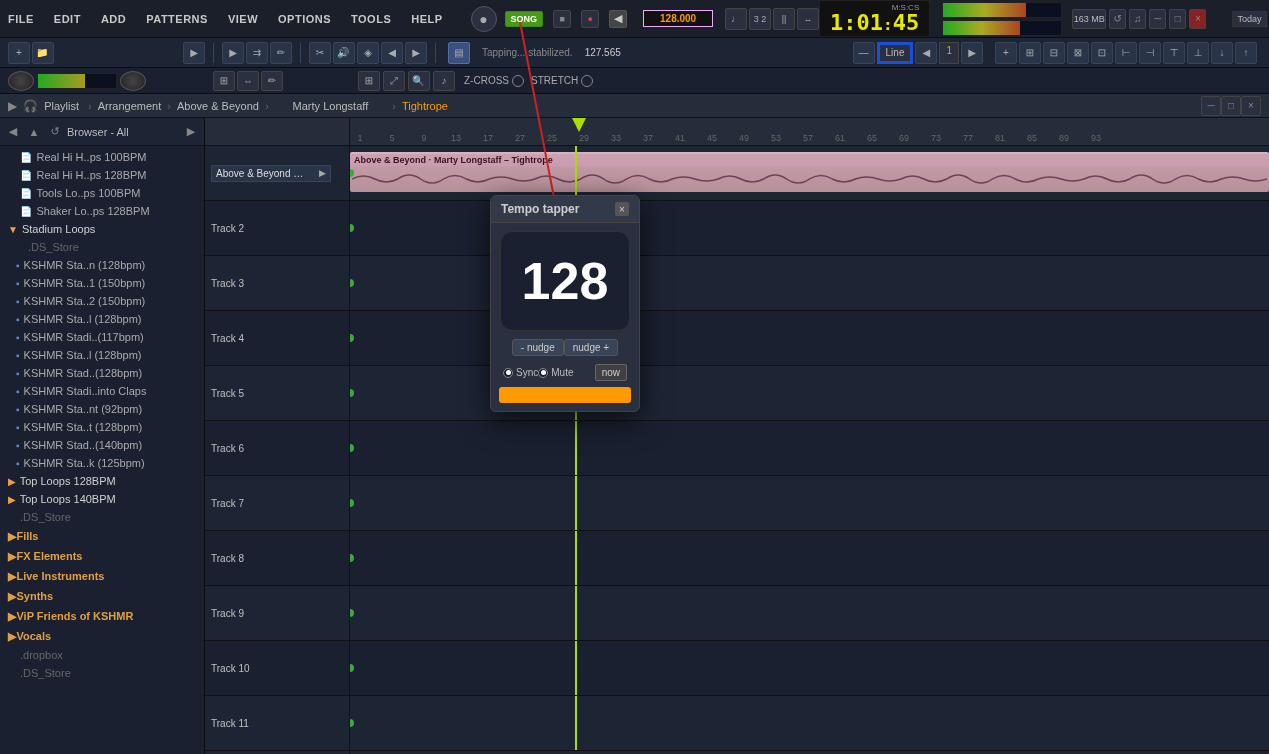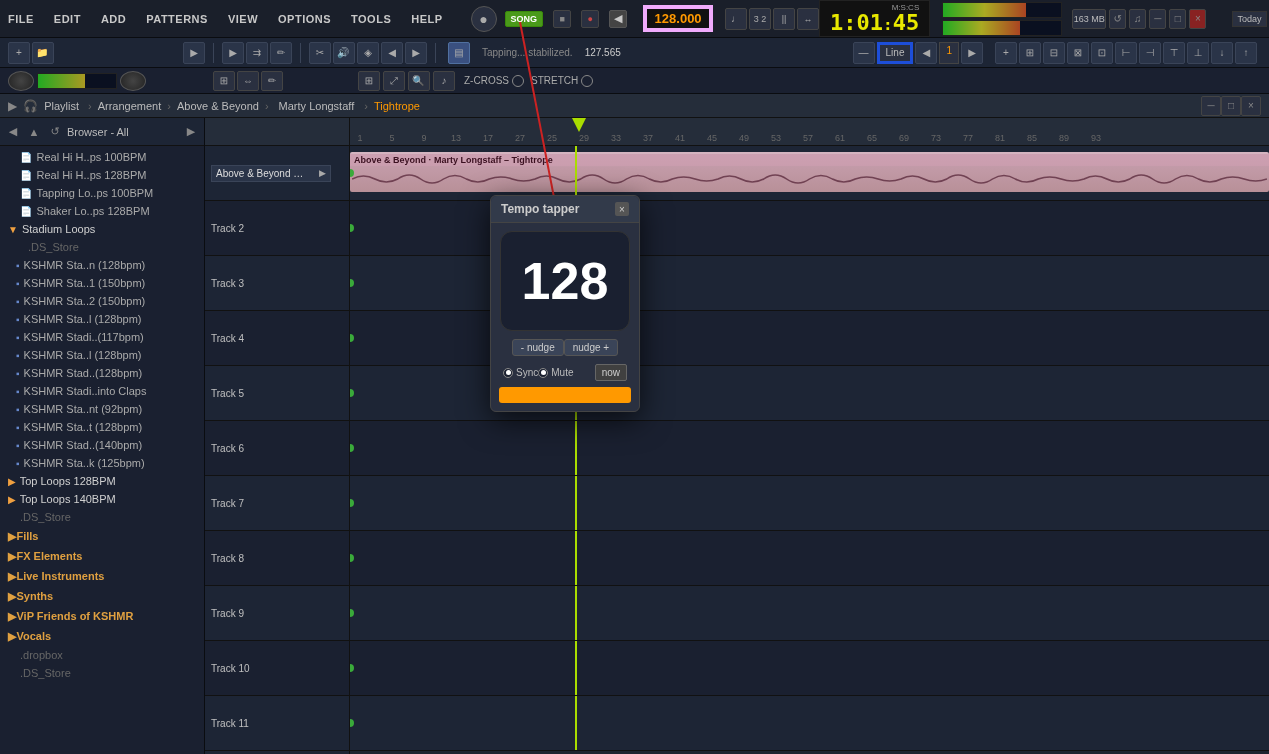--- a/index.html
+++ b/index.html
@@ -58,23 +58,23 @@
       display: flex;
       align-items: center;
       justify-content: center;
       color: #888;
       font-size: 9px;
       margin-right: 2px;
     }
 
     .bpm-display {
       background: #111;
-      border: 4px solid #f0abfc;
+      border: 1px solid #f0abfc;
       color: #ff9900;
-      font-size: 13px;
+      font-size: 10px;
       font-weight: bold;
       padding: 2px 6px;
       margin: 0 4px;
       min-width: 70px;
       text-align: center;
     }
 
     
     #toolbar {
       width: 100%;
@@ -647,21 +647,21 @@
 
 <div id="playlist-header">
   <span style="color:#888;margin-right:6px;font-size:12px;">▶</span>
   <span style="color:#888;margin-right:6px;font-size:12px;">🎧</span>
   <span style="margin-right:6px;color:#bbb;">Playlist</span>
   <span class="breadcrumb-sep">›</span>
   <span style="margin:0 3px;color:#bbb;">Arrangement</span>
   <span class="breadcrumb-sep">›</span>
   <span style="margin:0 3px;color:#bbb;">Above &amp; Beyond</span>
   <span class="breadcrumb-sep">›</span>
-  <span style="margin:0 7px;color:#bbb;">Marty Longstaff</span>
+  <span style="margin:0 21px;color:#bbb;">Marty Longstaff</span>
   <span class="breadcrumb-sep">›</span>
   <span style="margin:0 3px;color:#ff9900;">Tightrope</span>
 
   <span style="flex:1;"></span>
   <div class="info-btn">─</div>
   <div class="info-btn">□</div>
   <div class="info-btn">×</div>
 </div>
 
 <div id="main-layout">
@@ -679,21 +679,21 @@
       <div class="sidebar-item file">
         <span class="si-icon">📄</span>
         <span>Real Hi H..ps 100BPM</span>
       </div>
       <div class="sidebar-item file">
         <span class="si-icon">📄</span>
         <span>Real Hi H..ps 128BPM</span>
       </div>
       <div class="sidebar-item file">
         <span class="si-icon">📄</span>
-        <span>Tapping Lo..ps 100BPM</span>
+        <span>Tools Lo..ps 100BPM</span>
       </div>
       <div class="sidebar-item file">
         <span class="si-icon">📄</span>
         <span>Shaker Lo..ps 128BPM</span>
       </div>
       <div class="sidebar-item folder">
         <span class="si-icon">▼</span>
         <span>Stadium Loops</span>
       </div>
       <div class="sidebar-item file" style="color:#666;padding-left:28px;">

